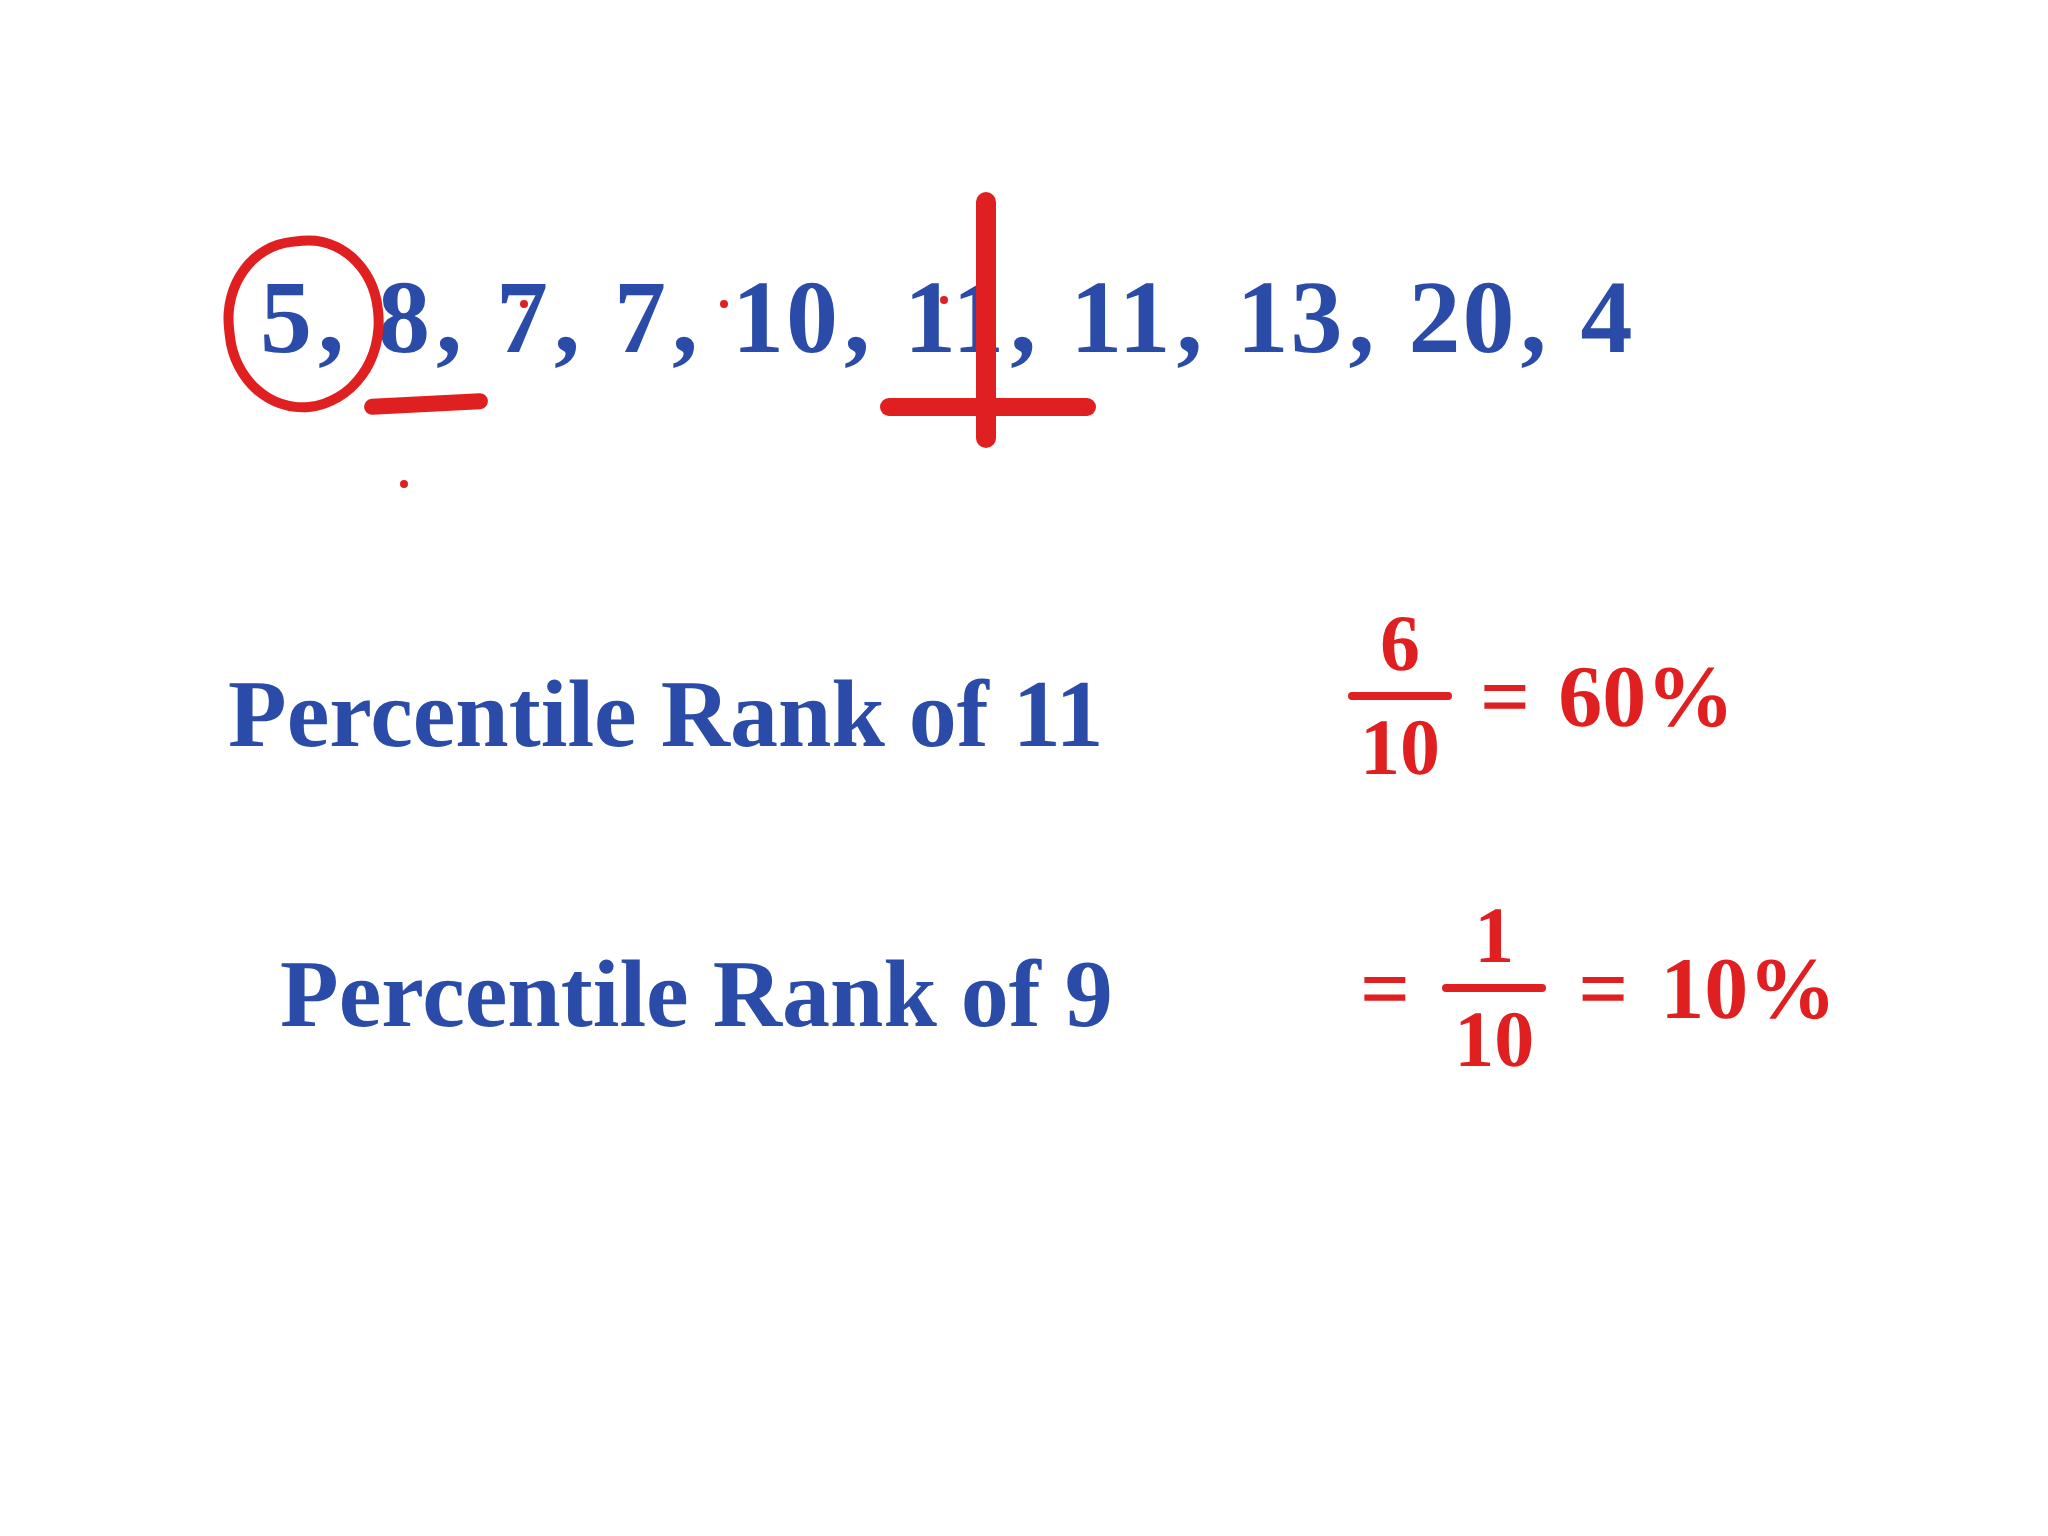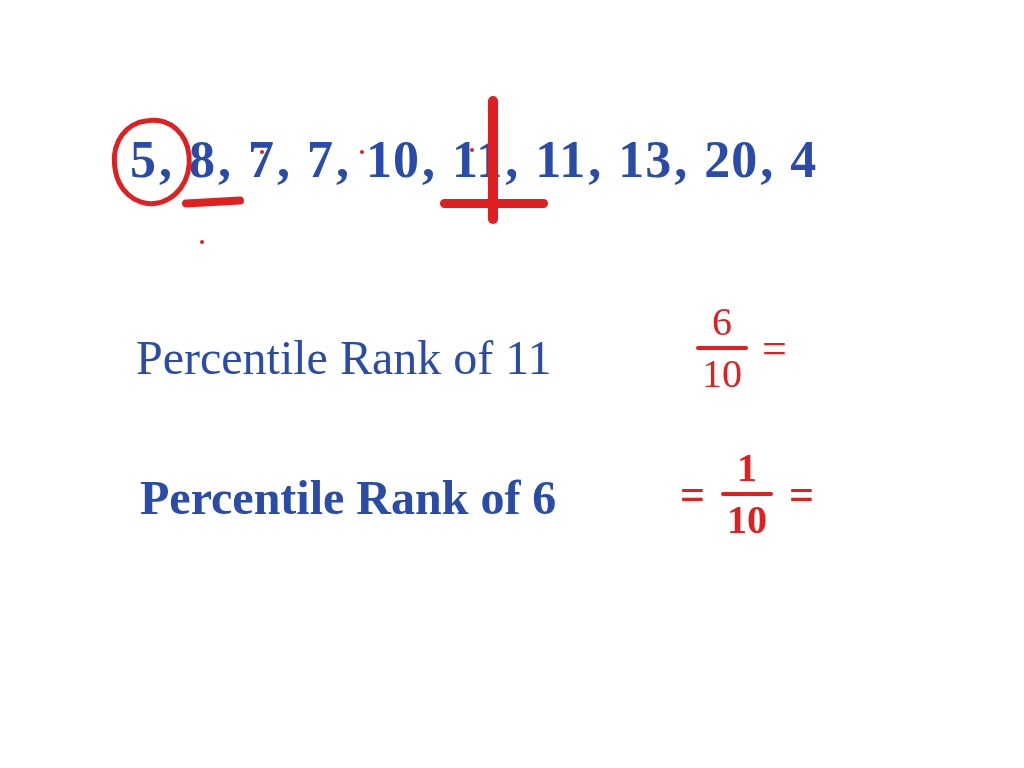--- a/index.html
+++ b/index.html
@@ -73,23 +73,23 @@
     width: 108px;
     height: 9px;
     background: #e02020;
     border-radius: 5px;
   }
 
   
   .line2 {
     position: absolute;
     top: 330px;
-    left: 136px;
+    left: 114px;
     font-size: 48px;
-    font-weight: 400;
+    font-weight: 700;
     white-space: nowrap;
   }
   .frac {
     display: inline-block;
     vertical-align: middle;
     text-align: center;
     line-height: 1;
     position: relative;
   }
   .frac .num { display: block; font-size: 40px; padding: 0 6px 2px 6px; }
@@ -159,33 +159,35 @@
 
   <div class="line2">
     <span class="blue">Percentile Rank of 11</span>
     <span class="math-part red">
       <span class="frac">
         <span class="num">6</span>
         <span class="bar"></span>
         <span class="den">10</span>
       </span>
       <span>=</span>
+      <span>60%</span>
     </span>
   </div>
 
   <div class="line3">
-    <span class="blue">Percentile Rank of 6</span>
+    <span class="blue">Percentile Rank of 9</span>
     <span class="math-part red">
       <span>=</span>
       <span class="frac">
         <span class="num">1</span>
         <span class="bar"></span>
         <span class="den">10</span>
       </span>
       <span>=</span>
+      <span>10%</span>
     </span>
   </div>
 
   <div class="dot" style="top:150px; left:260px;"></div>
   <div class="dot" style="top:150px; left:360px;"></div>
   <div class="dot" style="top:148px; left:470px;"></div>
   <div class="dot" style="top:240px; left:200px;"></div>
 
 </div>
 

